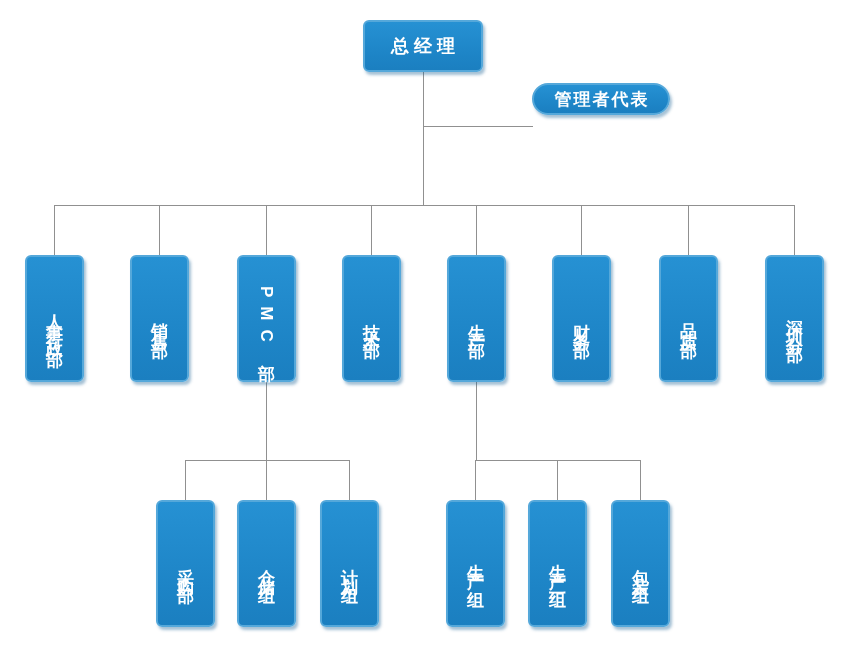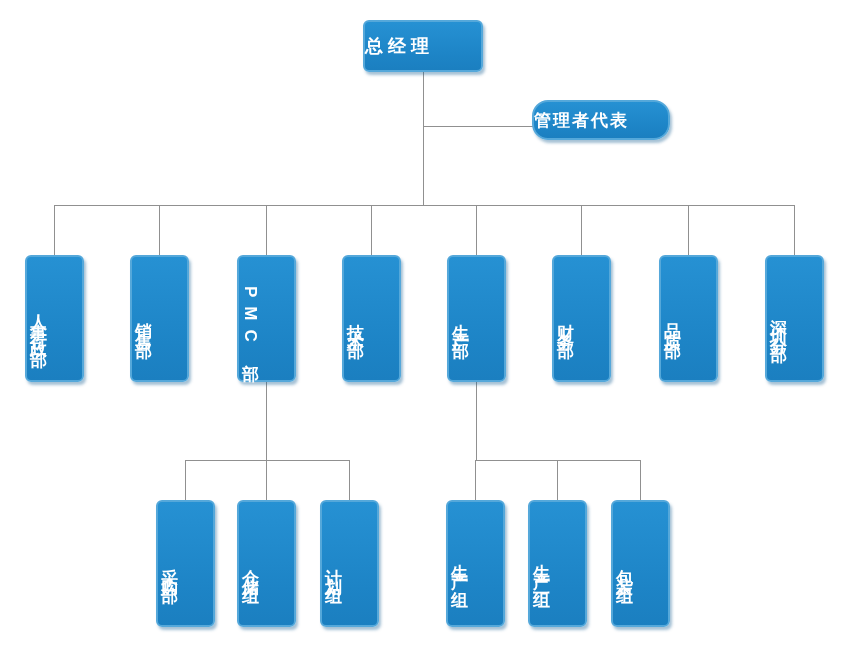--- a/index.html
+++ b/index.html
@@ -14,21 +14,21 @@
   .node {
     position: absolute;
     box-sizing: border-box;
     background: linear-gradient(180deg, #2691d3 0%, #1d84c6 70%, #1b7fc0 100%);
     border: 2px solid #55a8da;
     border-radius: 6px;
     box-shadow: 2px 3px 3px rgba(30, 100, 150, 0.40);
     color: #ffffff;
     display: flex;
     align-items: center;
-    justify-content: flex-start;
+    justify-content: center;
     text-align: center;
   }
   .node.h-label span {
     font-size: 18px;
     font-weight: bold;
     letter-spacing: 5px;
     margin-right: -5px;
     white-space: nowrap;
   }
   .node.rep span { font-size: 17px; letter-spacing: 2px; margin-right: -2px; }
@@ -72,21 +72,21 @@
   <div class="line v" style="left:476px; top:382px; height:78px;"></div>
   <div class="line h" style="left:475px; top:460px; width:166px;"></div>
   <div class="line v" style="left:475px; top:460px; height:40px;"></div>
   <div class="line v" style="left:557px; top:460px; height:40px;"></div>
   <div class="line v" style="left:640px; top:460px; height:40px;"></div>
 
   <div class="node h-label" style="left:363px; top:20px; width:120px; height:52px;">
     <span>总经理</span>
   </div>
 
-  <div class="node h-label rep" style="left:532px; top:100px; width:138px; height:40px;border-radius:16px;">
+  <div class="node h-label rep" style="left:532px; top:83px; width:138px; height:32px;border-radius:16px;">
     <span>管理者代表</span>
   </div>
 
   <div class="node v-label" style="left:25px; top:255px; width:59px; height:127px;">
     <span>人事行政部</span>
   </div>
   <div class="node v-label" style="left:130px; top:255px; width:59px; height:127px;">
     <span>销售部</span>
   </div>
   <div class="node v-label" style="left:237px; top:255px; width:59px; height:127px;">

